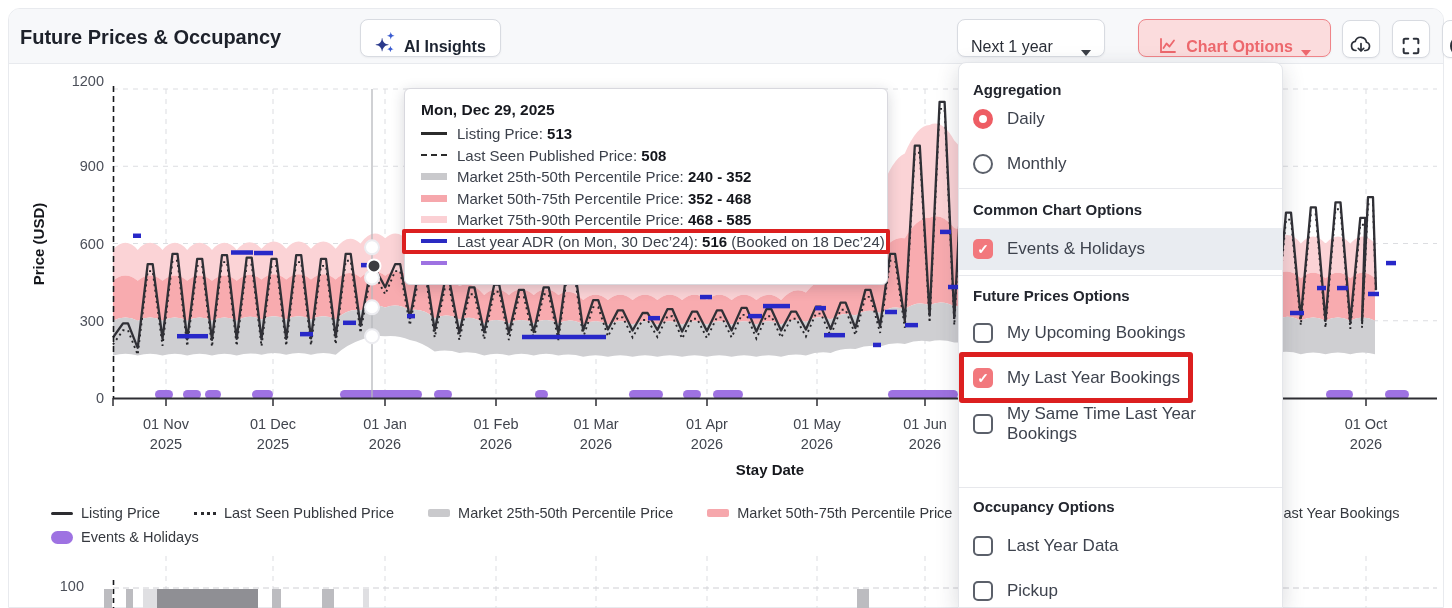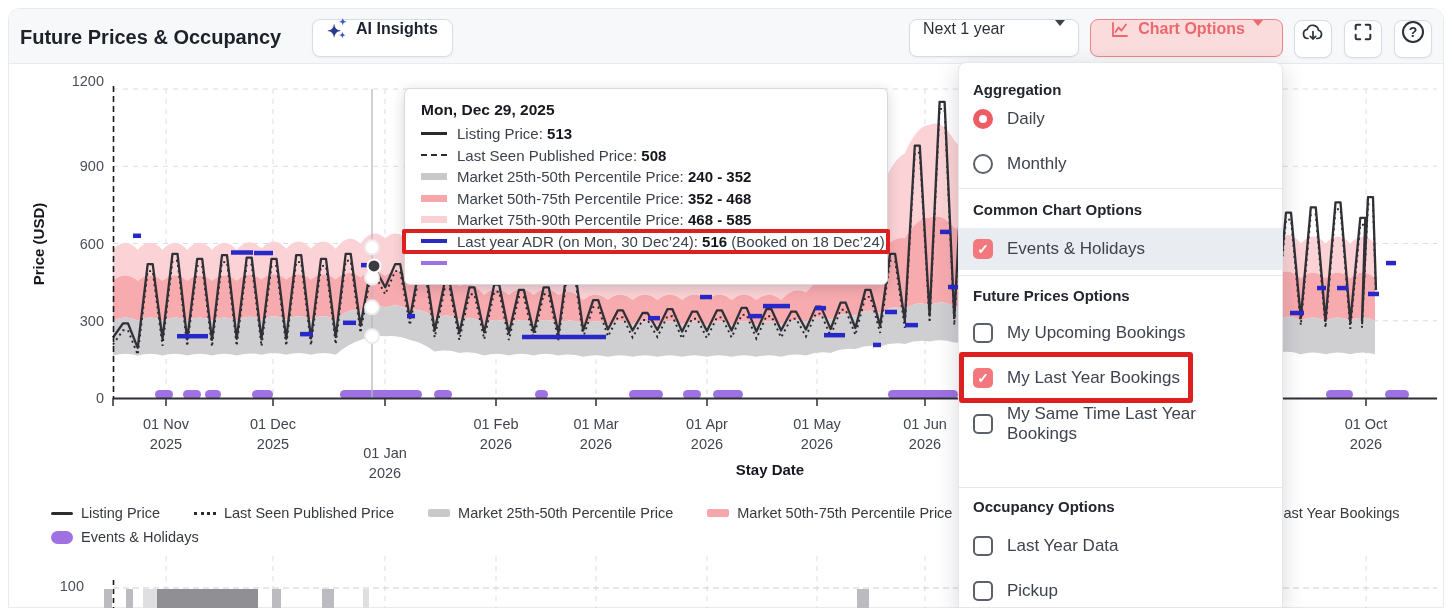--- a/index.html
+++ b/index.html
@@ -3,27 +3,27 @@
 <meta charset="utf-8">
 <style>
   * { margin:0; padding:0; box-sizing:border-box; }
   html,body { width:1452px; height:608px; background:#fff; font-family:"Liberation Sans",sans-serif; overflow:hidden; }
   .stage { position:relative; width:1452px; height:608px; }
 
   
   .card { position:absolute; left:8px; top:8px; right:8px; bottom:0; background:#fff; border:1px solid #e8eaee; border-radius:12px 12px 0 0; z-index:0; }
   .header-strip { position:absolute; left:9px; top:9px; right:9px; height:55px; background:#f7f8fa; border-bottom:1px solid #e8eaee; border-radius:11px 11px 0 0; z-index:1; }
   .page-title { position:absolute; left:20px; top:26px; font-size:20px; font-weight:bold; color:#1d212a; z-index:5; }
-  .btn { position:absolute; display:flex; align-items:flex-start; background:#fff; border:1px solid #d8dbe1; border-radius:8px; height:38px; top:19px; z-index:5; cursor:pointer; box-shadow:0 1px 2px rgba(20,24,40,.05); }
+  .btn { position:absolute; display:flex; align-items:flex-end; background:#fff; border:1px solid #d8dbe1; border-radius:8px; height:38px; top:19px; z-index:5; cursor:pointer; box-shadow:0 1px 2px rgba(20,24,40,.05);margin-left:48px; }
   .btn-ai { left:312px; gap:9px; padding:0 14px; font-size:16px; font-weight:bold; color:#1c2330; }
   .sparkles { position:relative; width:20px; height:22px; }
   .sparkle-big::before { content:"✦"; position:absolute; left:0px; top:1px; font-size:17px; color:#2b3a8c; }
   .sparkle-small::before { content:"✦"; position:absolute; left:12px; top:-3px; font-size:9px; color:#3a5bd0; }
   .sparkle-tiny::before { content:"✦"; position:absolute; left:12px; top:11px; font-size:8px; color:#3a5bd0; }
-  .select-range { left:909px; width:170px; justify-content:space-between; padding:0 13px; font-size:16px; color:#2a2e37; }
+  .select-range { left:909px; width:148px; justify-content:space-between; padding:0 13px; font-size:16px; color:#2a2e37; }
   .caret-down { width:0; height:0; border-left:5px solid transparent; border-right:5px solid transparent; border-top:6px solid #3c4047; }
   .btn-chart-options { left:1090px; width:193px; gap:8px; justify-content:center; background:#fbdcdd; border:1.5px solid #ef8489; color:#ed686d; font-size:16px; font-weight:bold; }
   .btn-chart-options .caret-down { border-top-color:#ed686d; }
   .icon-btn { width:38px; height:38px; top:20px; justify-content:center; color:#2c3039; }
   .icon-btn.b1 { left:1294px; } .icon-btn.b2 { left:1344px; } .icon-btn.b3 { left:1394px; }
   .help-circle { width:22px; height:22px; border:2px solid #2c3039; border-radius:50%; display:flex; align-items:center; justify-content:center; font-size:14px; font-weight:bold; color:#2c3039; }
   .help-circle::before { content:"?"; }
 
   
   svg.chart { position:absolute; left:0; top:0; z-index:2; }
@@ -243,21 +243,21 @@
     </div>
   <div id="xticks">
       <div class="xtick" style="left: 121px;">
         <div>01 Nov</div>
         <div>2025</div>
       </div>
       <div class="xtick" style="left: 228px;">
         <div>01 Dec</div>
         <div>2025</div>
       </div>
-      <div class="xtick" style="left: 340px; margin-top: 29px;">
+      <div class="xtick" style="left: 340px;">
         <div>01 Jan</div>
         <div>2026</div>
       </div>
       <div class="xtick" style="left: 451px;">
         <div>01 Feb</div>
         <div>2026</div>
       </div>
       <div class="xtick" style="left: 551px;">
         <div>01 Mar</div>
         <div>2026</div>

